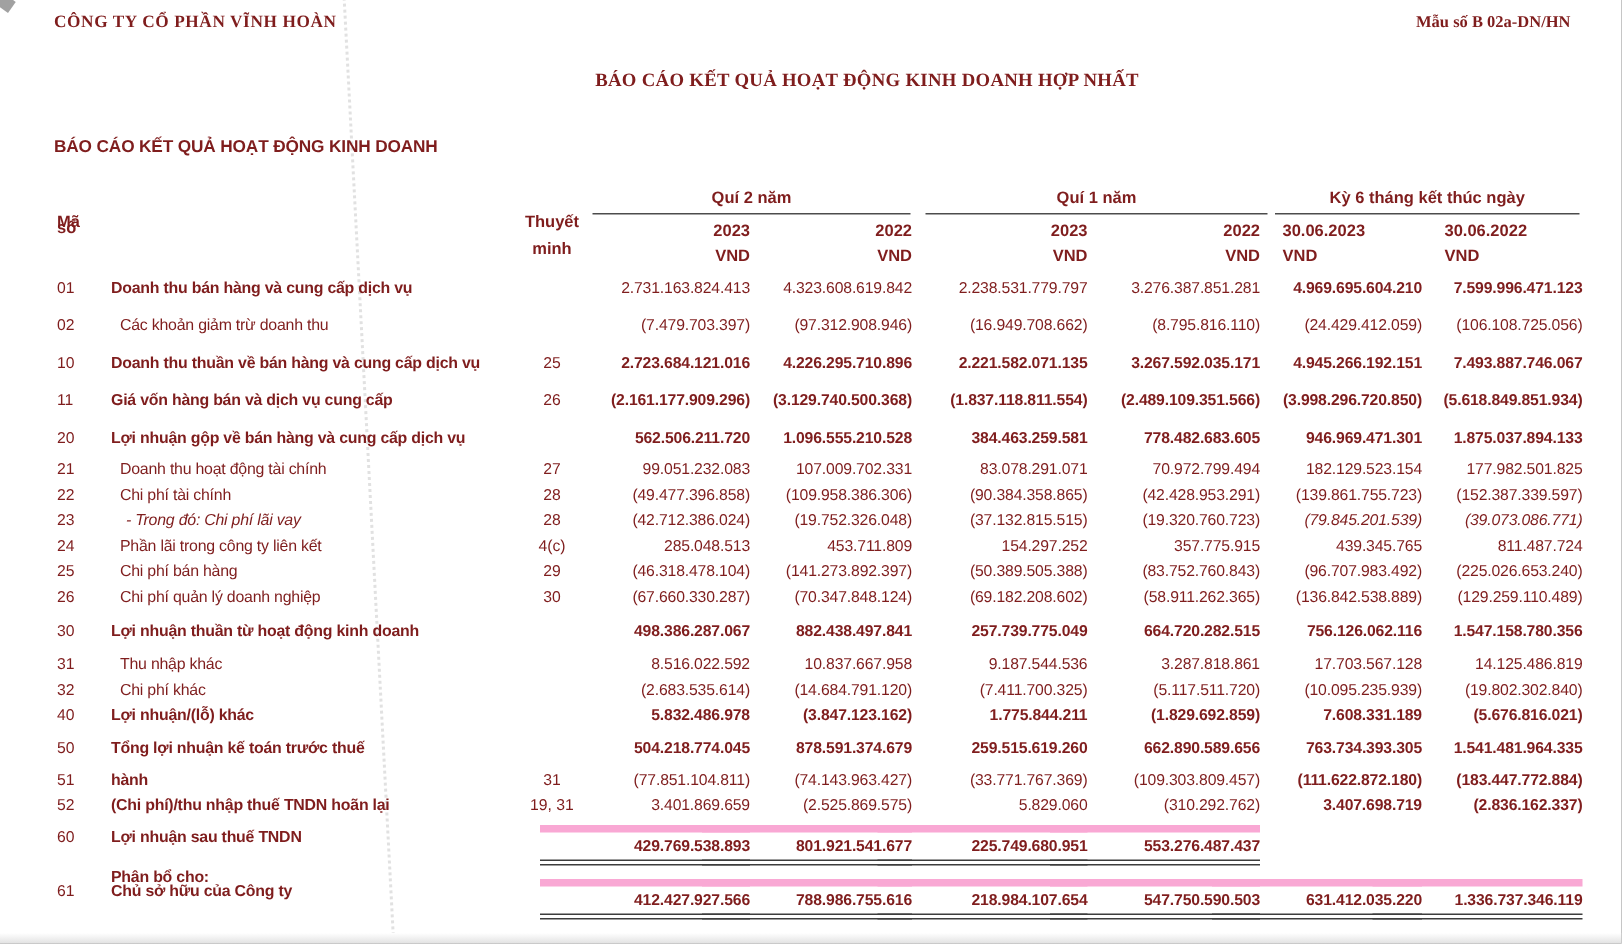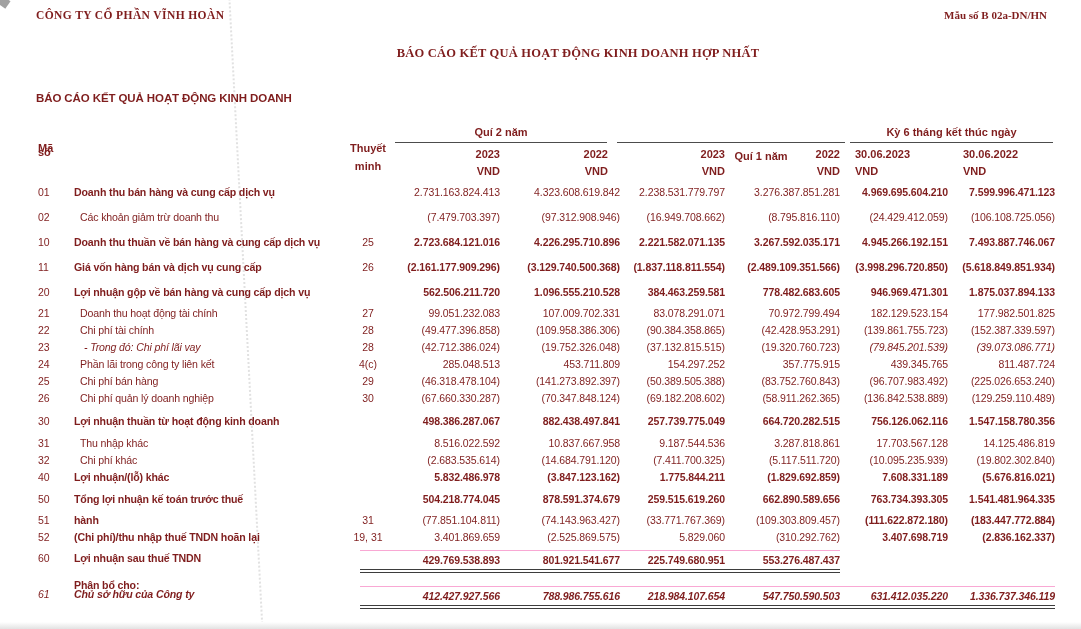--- a/index.html
+++ b/index.html
@@ -23,57 +23,57 @@
   .cornermark { position:absolute; left:-3px; top:-3px; width:12px; height:9px; background:#8a8a8a; transform:rotate(35deg); opacity:.8; }
   .bottomedge { position:absolute; left:0; right:0; bottom:0; height:7px; background:linear-gradient(#ffffff,#e2e2e2); }
 
   
   .h { position:absolute; font-weight:bold; font-size:11px; height:16px; line-height:16px; }
   .h-ma1 { left:38px; top:140px; }
   .h-ma2 { left:38px; top:144px; }
   .h-tm  { left:340px; width:56px; text-align:center; }
   .h-tm1 { top:140px; } .h-tm2 { top:158px; }
   .glabel { position:absolute; top:126px; text-align:center; font-weight:bold; font-size:11px; }
-  .gl0 { left:395px; width:212px; } .gl1 { left:647px; width:228px;margin-top:24px; } .gl2 { left:850px; width:203px; }
+  .gl0 { left:395px; width:212px; } .gl1 { left:617px; width:228px; } .gl2 { left:850px; width:203px; }
   .grule  { position:absolute; top:142px; height:0; border-top:1.5px solid #4c4c4c; }
   .gr0 { left:395px; width:212px; } .gr1 { left:617px; width:228px; } .gr2 { left:850px; width:203px; }
   .hy { top:146px; } .hu { top:163px; }
   .hr0 { left:360px; width:140px; text-align:right; }
   .hr1 { left:468px; width:140px; text-align:right; }
   .hr2 { left:585px; width:140px; text-align:right; }
   .hr3 { left:700px; width:140px; text-align:right; }
   .hl4 { left:855px; }
   .hl5 { left:963px; }
 
   
   .rows { position:absolute; left:0; top:184px; right:0; }
   .row  { position:relative; height:17px; }
   .row span { position:absolute; top:0; height:17px; line-height:17px; white-space:nowrap; }
   .code  { left:38px;  width:32px; font-size:10.5px; }
   .label { left:74px;  font-size:10.6px; letter-spacing:-.15px; }
   .ind1  { left:80px; } .ind2 { left:84px; }
   .note  { left:340px; width:56px; text-align:center; font-size:10.5px; }
   .val   { width:140px; text-align:right; font-size:10.5px; letter-spacing:-.1px; }
-  .v0 { left:360px; } .v1 { left:480px; } .v2 { left:585px; }
+  .v0 { left:360px; } .v1 { left:468px; } .v2 { left:585px; }
   .v3 { left:700px; } .v4 { left:808px; } .v5 { left:915px; }
 
   
   .row:nth-child(2), .row:nth-child(3), .row:nth-child(4), .row:nth-child(5) { margin-top:8px; }
   .row:nth-child(6)  { margin-top:4px; }
   .row:nth-child(12) { margin-top:6px; }
   .row:nth-child(13) { margin-top:5px; }
   .row:nth-child(16) { margin-top:5px; }
   .row:nth-child(17) { margin-top:4px; }
   .row:nth-child(19) { margin-top:4px; }
   .row:nth-child(20) { margin-top:10px; }
-  .row:nth-child(21) { margin-top:-8px;font-style:italic; }
+  .row:nth-child(21) { margin-top:-8px; }
 
   
   .lined .val { height:auto; line-height:15px; padding:2px 0 1px;
-                border-top:1px solid #f9a8d4; border-bottom:4px double #3d3d3d; }
+                border-top:5px solid #f9a8d4; border-bottom:4px double #3d3d3d; }
 </style>
 </head>
 <body>
 
 <div class="page">
 
   <div class="cornermark"></div>
   <div class="fold"></div>
 
   <div class="company">CÔNG TY CỔ PHẦN VĨNH HOÀN</div>

